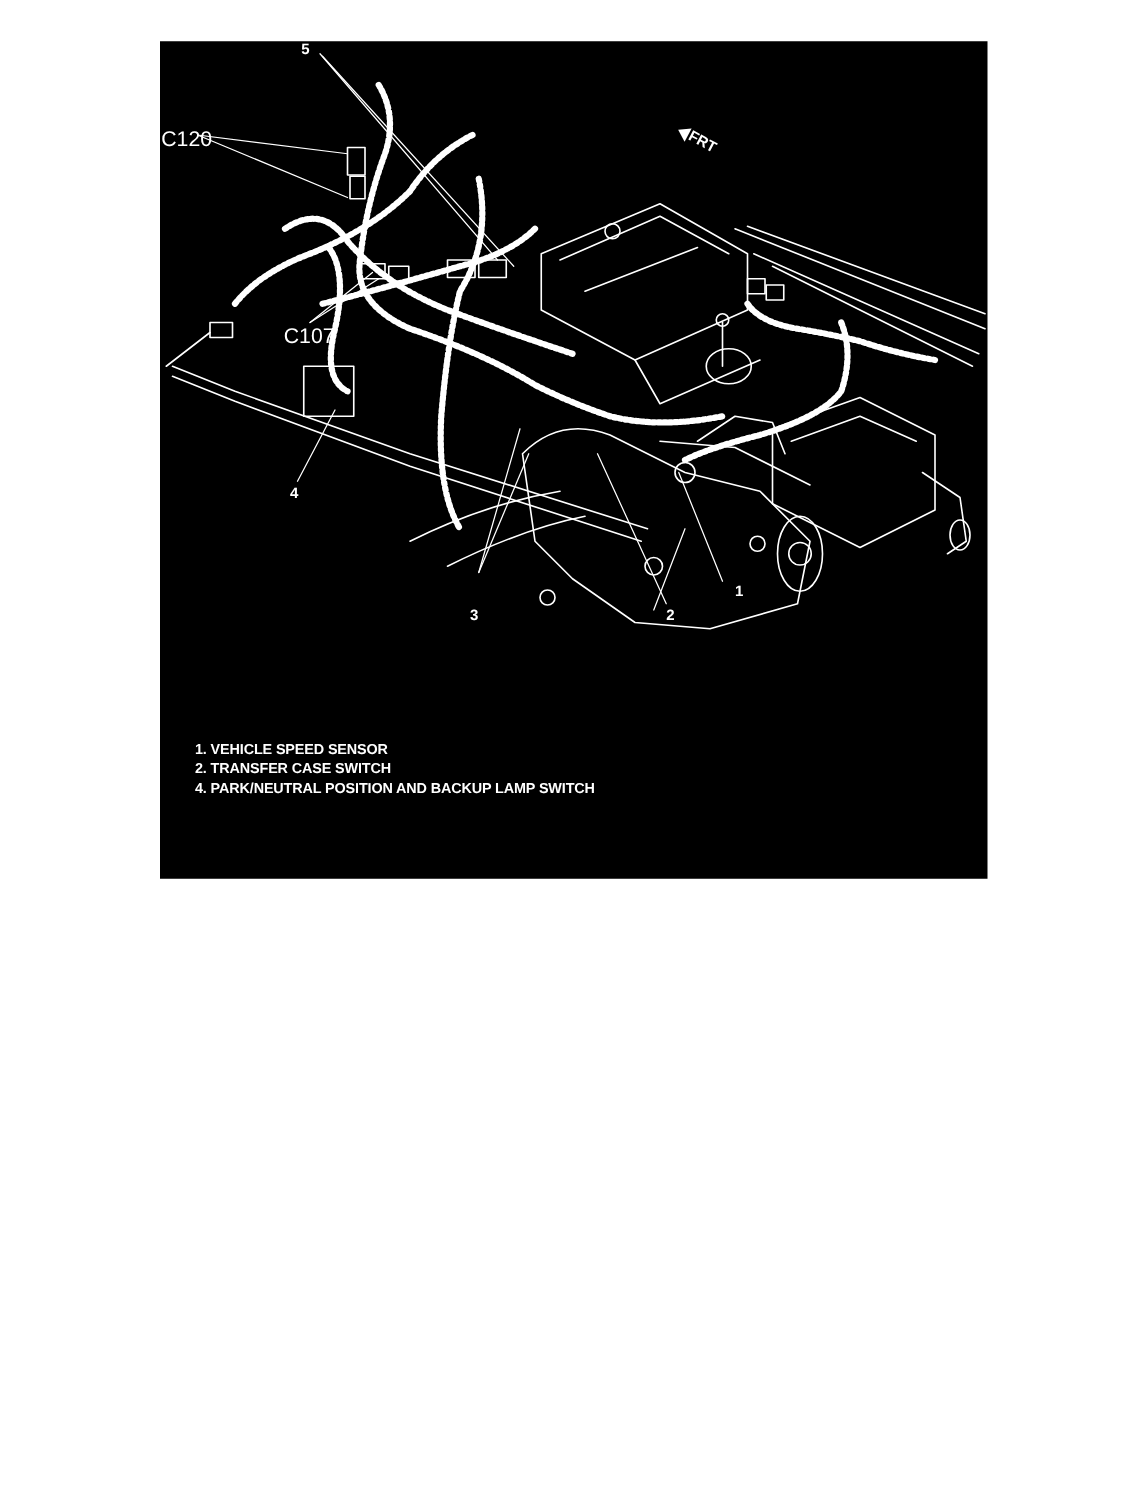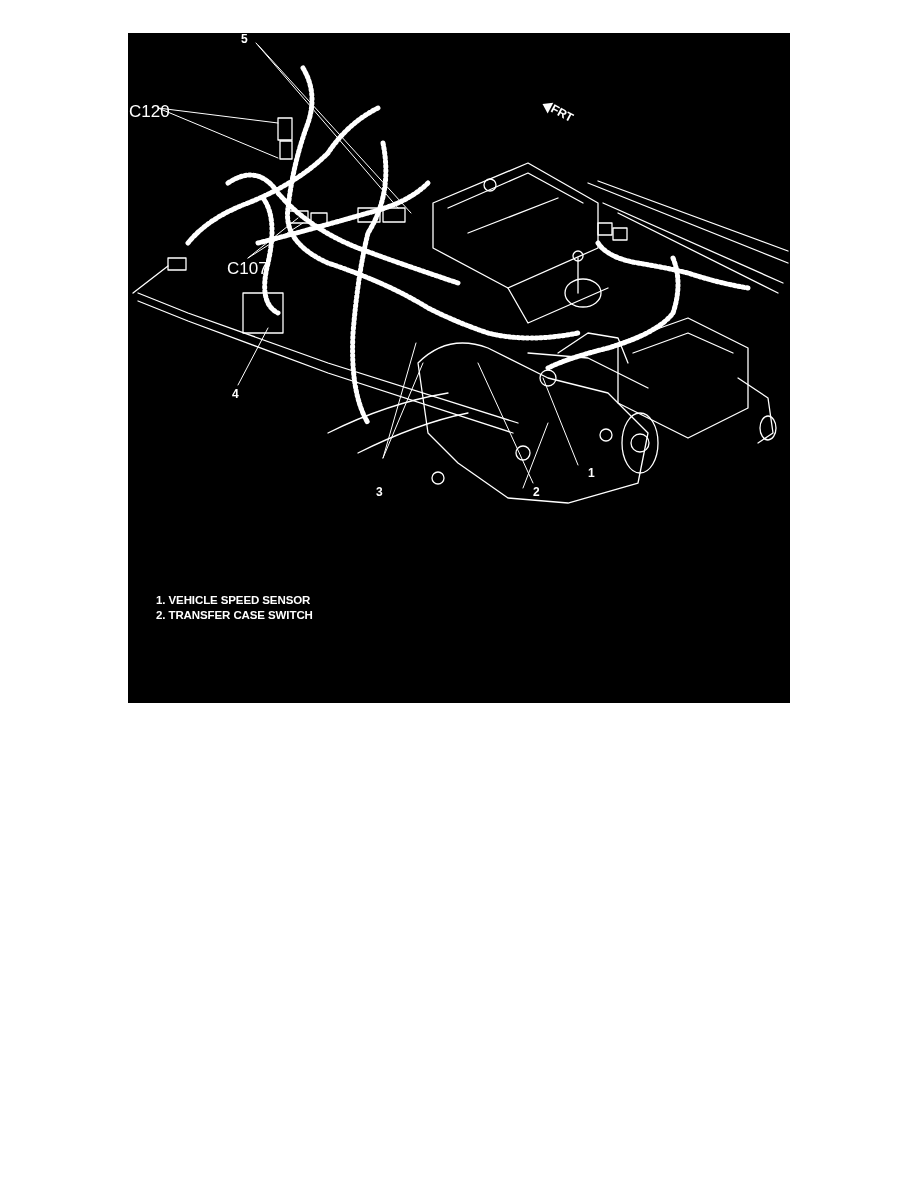--- a/index.html
+++ b/index.html
@@ -131,14 +131,15 @@
   <span class="callout" style="left:405px; top:453px;">2</span>
   <span class="callout" style="left:460px; top:434px;">1</span>
 
   <div class="frt">
     <span class="arrow"></span><span>FRT</span>
   </div>
 
   <div class="legend">
     <div>1. VEHICLE SPEED SENSOR</div>
     <div>2. TRANSFER CASE SWITCH</div>
+    <div>4. PARK/NEUTRAL POSITION AND BACKUP LAMP SWITCH</div>
   </div>
 </div>
 
 </body></html>

